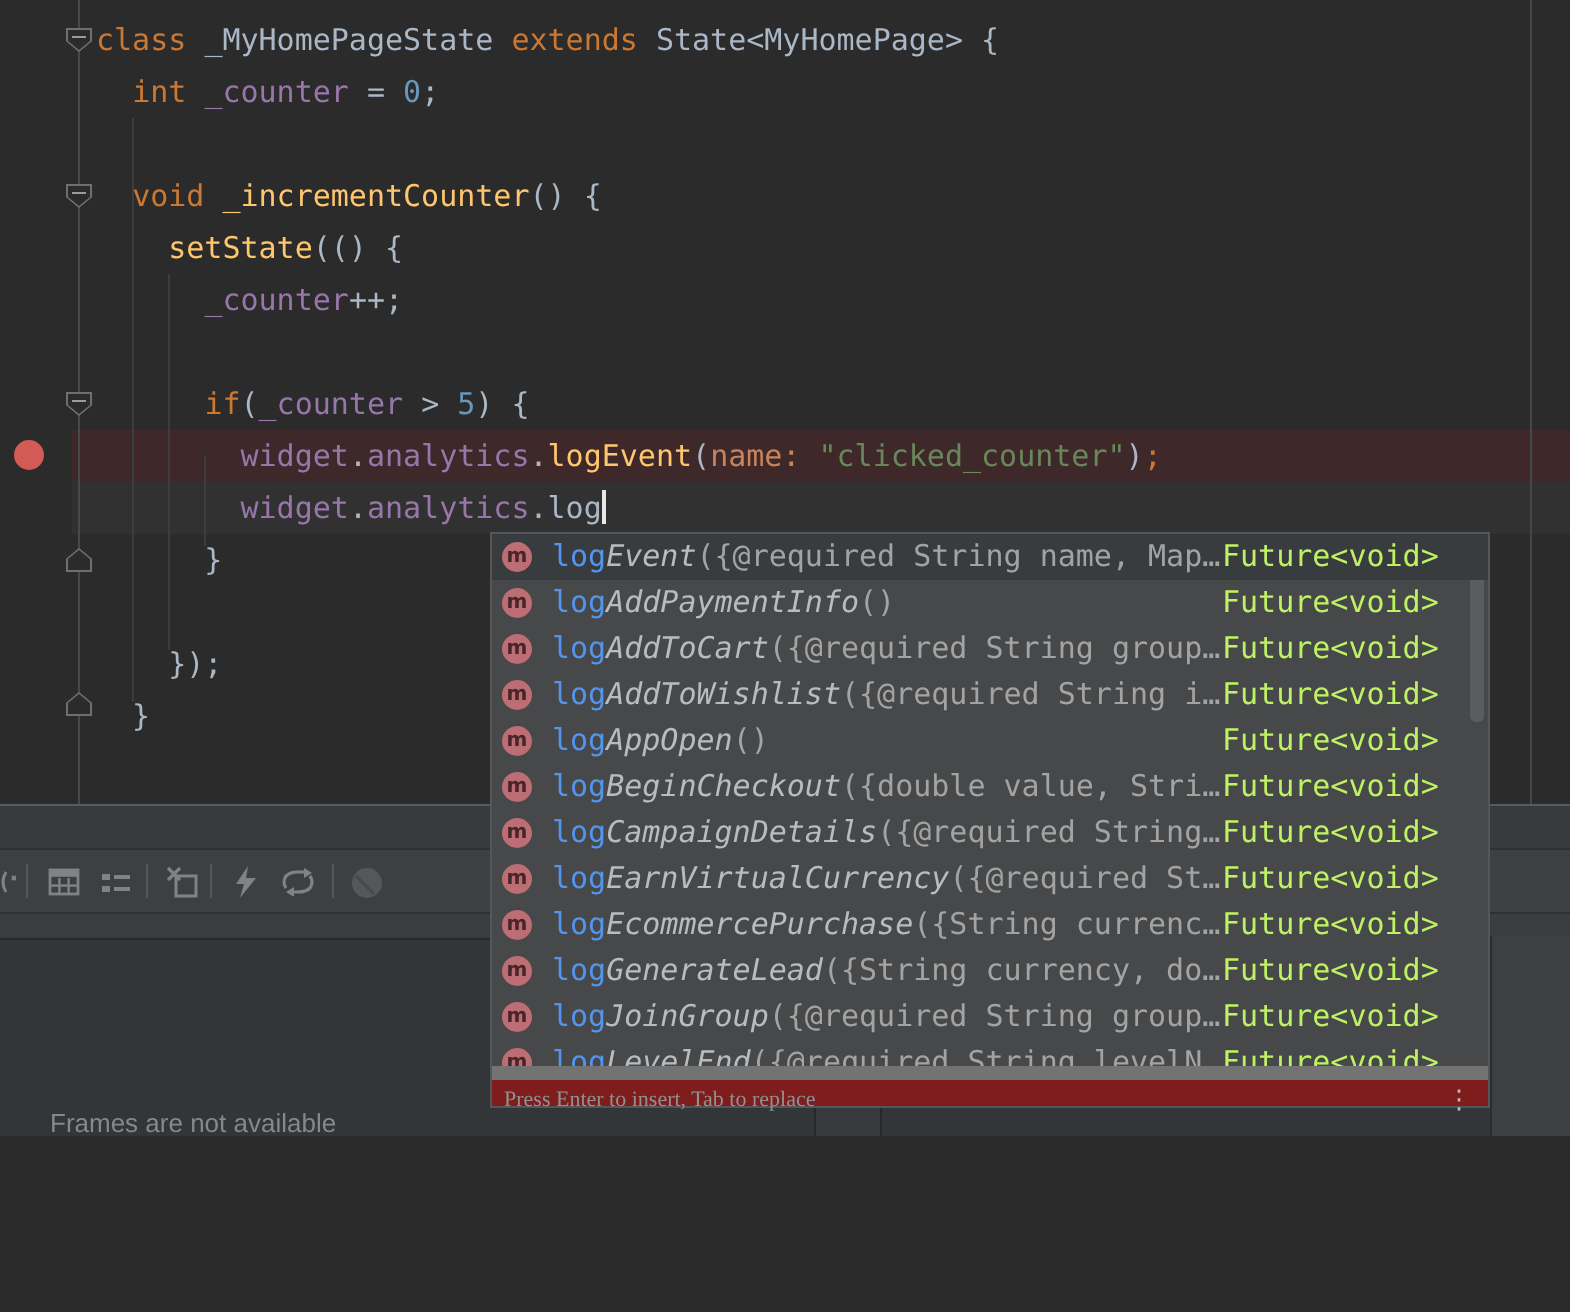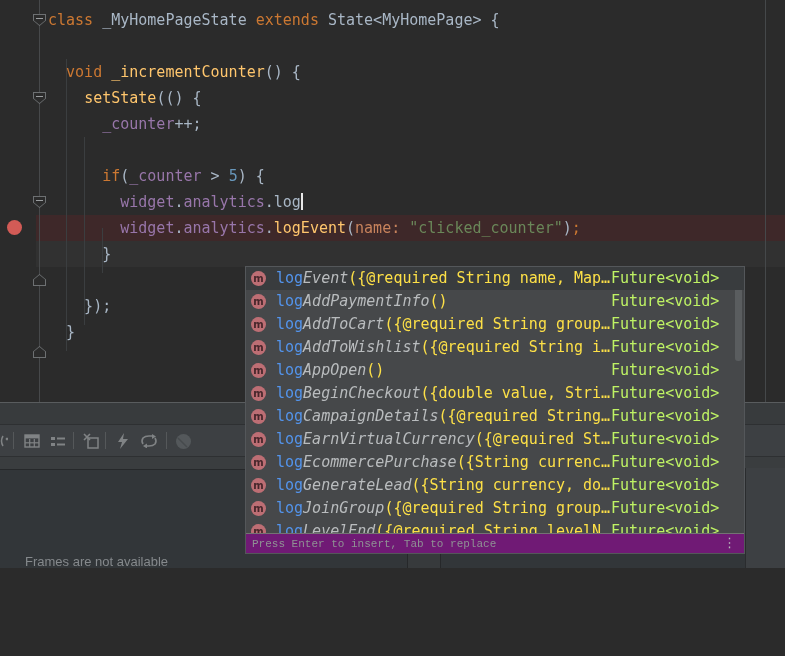--- a/index.html
+++ b/index.html
@@ -55,25 +55,25 @@
          border:1px solid #54575a;box-sizing:border-box;z-index:10;}
   #cmp-list{position:relative;height:266px;overflow:hidden;}
   .cmp-row{position:relative;height:23px;line-height:23px;font-size:15px;white-space:nowrap;overflow:hidden;}
   .cmp-row.sel{background:#393c3e;}
   .m-icon{position:absolute;left:5px;top:4px;width:15px;height:15px;border-radius:50%;background:#bd6e74;
           color:#47262b;font-size:10px;font-weight:bold;text-align:center;line-height:15px;
           font-family:"DejaVu Sans",sans-serif;}
   .cmp-name{margin-left:30px;}
   .cmp-prefix{color:#5394ec;}
   .cmp-rest{color:#b9bcbe;font-style:italic;}
-  .cmp-params{color:#fde047;}
+  .cmp-params{color:#a3a3a3;}
   .cmp-ret{position:absolute;left:365px;top:0;color:#bef264;}
   #cmp-scroll{position:absolute;right:2px;top:2px;width:7px;height:92px;background:#5a5d5f;border-radius:3px;}
-  #cmp-hint{position:relative;height:20px;background:#701a75;border-top:1px solid #737373;
-            font-family:Liberation Mono, monospace;font-size:11px;color:#8f9294;line-height:20px;
+  #cmp-hint{position:relative;height:20px;background:#7f1d1d;border-top:7px solid #737373;
+            font-family:Liberation Serif, serif;font-size:11px;color:#8f9294;line-height:20px;
             padding-left:6px;box-sizing:border-box;}
   #cmp-more{position:absolute;right:8px;top:0;font-size:13px;color:#b8bbbd;line-height:20px;}
 </style>
 </head>
 <body>
 
 <div id="app">
 
   <div id="editor">
     <div class="band" id="bp-band" style="top: 215px;"></div>
@@ -105,28 +105,29 @@
         <div class="outer"></div>
         <div class="inner"></div>
       </div>
     <div class="fold up" style="top:346px;">
         <div class="outer"></div>
         <div class="inner"></div>
       </div>
 
     <div id="code-lines">
         <div class="code-line"><span class="tk-kw">class </span><span class="tk-pl">_MyHomePageState </span><span class="tk-kw">extends </span><span class="tk-pl">State&lt;MyHomePage&gt; {</span></div>
+        <div class="code-line"><span class="tk-pl">  </span><span class="tk-kw">int </span><span class="tk-fld">_counter </span><span class="tk-pl">= </span><span class="tk-num">0</span><span class="tk-pl">;</span></div>
         <div class="code-line"></div>
         <div class="code-line"><span class="tk-pl">  </span><span class="tk-kw">void </span><span class="tk-fn">_incrementCounter</span><span class="tk-pl">() {</span></div>
         <div class="code-line"><span class="tk-pl">    </span><span class="tk-fn">setState</span><span class="tk-pl">(() {</span></div>
         <div class="code-line"><span class="tk-pl">      </span><span class="tk-fld">_counter</span><span class="tk-pl">++;</span></div>
         <div class="code-line"></div>
         <div class="code-line"><span class="tk-pl">      </span><span class="tk-kw">if</span><span class="tk-pl">(</span><span class="tk-fld">_counter </span><span class="tk-pl">&gt; </span><span class="tk-num">5</span><span class="tk-pl">) {</span></div>
+        <div class="code-line"><span class="tk-pl">        </span><span class="tk-fld">widget</span><span class="tk-pl">.</span><span class="tk-fld">analytics</span><span class="tk-pl">.</span><span class="tk-fn">logEvent</span><span class="tk-pl">(</span><span class="tk-named">name: </span><span class="tk-str">"clicked_counter"</span><span class="tk-pl">)</span><span class="tk-kw">;</span></div>
         <div class="code-line"><span class="tk-pl">        </span><span class="tk-fld">widget</span><span class="tk-pl">.</span><span class="tk-fld">analytics</span><span class="tk-pl">.</span><span class="tk-pl">log</span><span class="caret"></span></div>
-        <div class="code-line"><span class="tk-pl">        </span><span class="tk-fld">widget</span><span class="tk-pl">.</span><span class="tk-fld">analytics</span><span class="tk-pl">.</span><span class="tk-fn">logEvent</span><span class="tk-pl">(</span><span class="tk-named">name: </span><span class="tk-str">"clicked_counter"</span><span class="tk-pl">)</span><span class="tk-kw">;</span></div>
         <div class="code-line"><span class="tk-pl">      }</span></div>
         <div class="code-line"></div>
         <div class="code-line"><span class="tk-pl">    });</span></div>
         <div class="code-line"><span class="tk-pl">  }</span></div>
       </div>
   </div>
 
   <div id="debug">
     <div id="dbg-topline"></div>
     <div id="dbg-strip1"></div>

